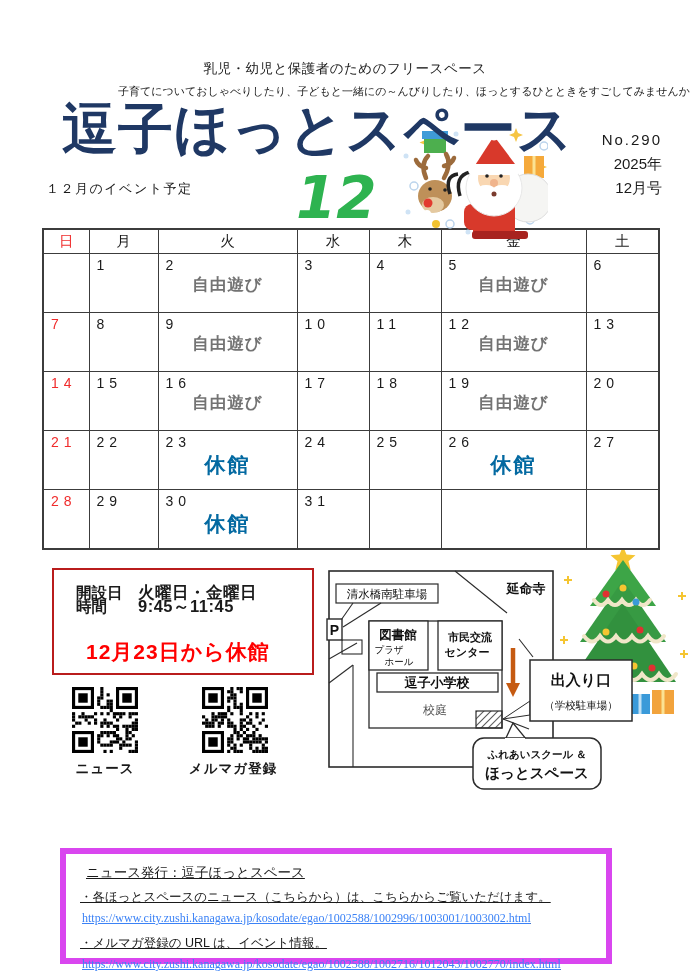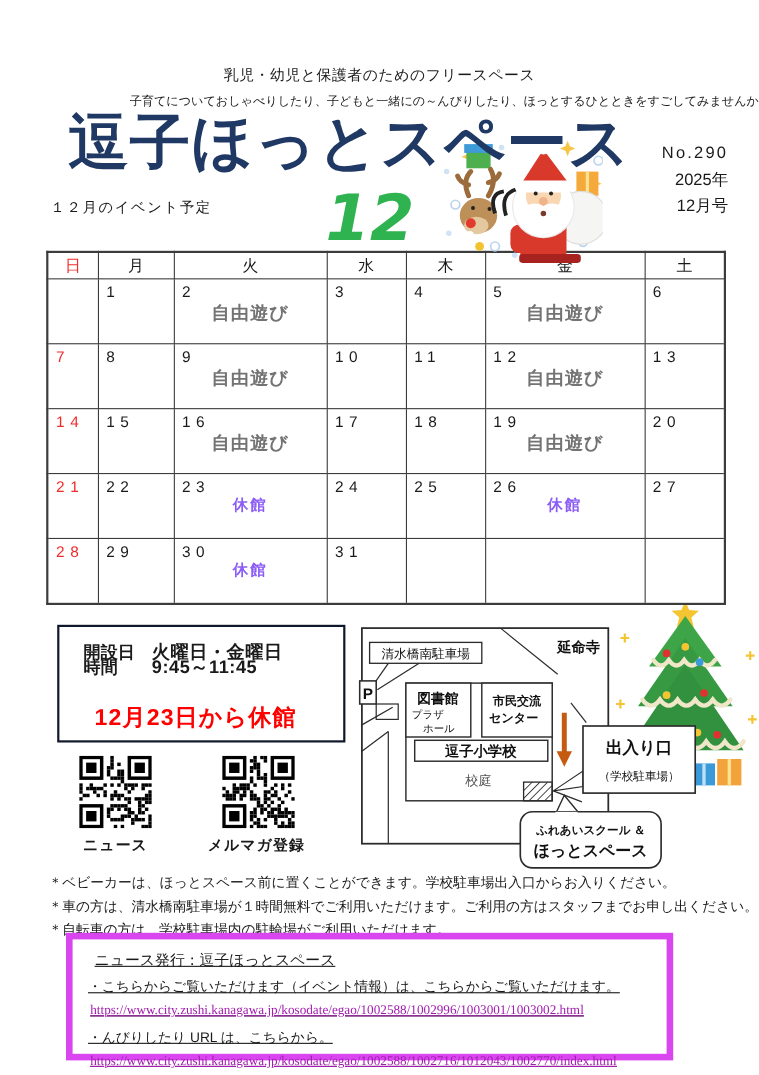--- a/index.html
+++ b/index.html
@@ -26,23 +26,23 @@
             background:#fff;z-index:2;}
   table.cal th,table.cal td{border:1px solid #3c3c3c;}
   table.cal{border:2px solid #3c3c3c;}
   table.cal th{height:23px;font-size:14.5px;font-weight:normal;text-align:center;padding:0;}
   table.cal td{height:58px;vertical-align:top;padding:0;}
   th.sun{color:#F02B2B;}
   .day{display:block;padding:3px 0 0 7px;font-size:14px;letter-spacing:5px;}
   td.sun .day{color:#F02B2B;}
   .event{display:block;text-align:center;margin-top:1px;font-weight:bold;}
   .event.open{font-size:16.5px;color:#737373;letter-spacing:1px;}
-  .event.closed{font-size:14px;color:#8b5cf6;letter-spacing:2px;}
-
-  .info-box{position:absolute;left:52px;top:568px;width:258px;height:103px;border:2px solid #0f172a;z-index:2;}
+  .event.closed{font-size:21px;color:#0369a1;letter-spacing:2px;}
+
+  .info-box{position:absolute;left:52px;top:568px;width:258px;height:103px;border:2px solid #b91c1c;z-index:2;}
   .info-line{position:absolute;left:22px;font-size:15.5px;font-weight:bold;white-space:pre;}
   .info-line.l1{top:12px;}
   .info-line.l2{top:26px;}
   .info-line .val{font-size:16.5px;letter-spacing:.5px;}
   .closed-notice{position:absolute;left:32px;top:68px;font-size:21px;font-weight:bold;color:#FF0000;letter-spacing:1px;}
 
   #map-illu{left:323px;top:553px;width:314px;height:242px;z-index:2;}
 
   .qr{position:absolute;top:687px;width:66px;height:66px;z-index:2;}
   #qr-news{left:72px;}
@@ -52,21 +52,21 @@
   #qr-mail-label{left:173px;}
 
   .notes{position:absolute;left:44px;top:792px;font-size:12.5px;line-height:21.5px;z-index:2;}
 
   .footer-box{position:absolute;left:60px;top:848px;width:552px;height:116px;border:6px solid #d946ef;
               padding:8px 12px;box-sizing:border-box;z-index:2;text-decoration:underline;}
   .footer-l1{display:flex;gap:34px;font-size:13.5px;margin:2px 0 7px 8px;}
   .footer-l1 .contact{font-weight:bold;letter-spacing:1px;}
   .footer-line{font-size:12.5px;margin:0 0 5px 2px;}
   .footer-link{display:block;font-family:"Liberation Serif","DejaVu Serif",serif;font-size:12px;
-               color:#a21caf;text-decoration:underline;margin:0 0 9px 4px;}
+               color:#3b82f6;text-decoration:underline;margin:0 0 9px 4px;}
 </style>
 </head>
 <body>
 
 <div class="page">
 
   <div class="tagline1">乳児・幼児と保護者のためのフリースペース</div>
   <div class="tagline2">子育てについておしゃべりしたり、子どもと一緒にの～んびりしたり、ほっとするひとときをすごしてみませんか</div>
 
   <svg id="santa-illu" class="illu" viewBox="0 0 150 114">
@@ -628,29 +628,24 @@
       <rect x="42" y="0" width="21" height="21" fill="#000"></rect>
       <rect x="45" y="3" width="15" height="15" fill="#fff"></rect>
       <rect x="48" y="6" width="9" height="9" fill="#000"></rect>
       <rect x="0" y="42" width="21" height="21" fill="#000"></rect>
       <rect x="3" y="45" width="15" height="15" fill="#fff"></rect>
       <rect x="6" y="48" width="9" height="9" fill="#000"></rect>
     </svg>
   <div class="qr-label" id="qr-news-label">ニュース</div>
   <div class="qr-label" id="qr-mail-label">メルマガ登録</div>
 
-  <div class="notes">
-    <div>＊ベビーカーは、ほっとスペース前に置くことができます。学校駐車場出入口からお入りください。</div>
-    <div>＊車の方は、清水橋南駐車場が１時間無料でご利用いただけます。ご利用の方はスタッフまでお申し出ください。</div>
-    <div>＊自転車の方は、学校駐車場内の駐輪場がご利用いただけます。</div>
-  </div>
 
   <div class="footer-box">
     <div class="footer-l1">
       <span>ニュース発行：逗子ほっとスペース</span>
     </div>
-    <div class="footer-line">・こちらからご覧いただけます（イベント情報）は、こちらからご覧いただけます。</div>
+    <div class="footer-line">・各ほっとスペースのニュース（こちらから）は、こちらからご覧いただけます。</div>
     <a class="footer-link" href="#">https://www.city.zushi.kanagawa.jp/kosodate/egao/1002588/1002996/1003001/1003002.html</a>
-    <div class="footer-line">・んびりしたり URL は、こちらから。</div>
+    <div class="footer-line">・メルマガ登録の URL は、イベント情報。</div>
     <a class="footer-link" href="#">https://www.city.zushi.kanagawa.jp/kosodate/egao/1002588/1002716/1012043/1002770/index.html</a>
   </div>
 
 </div>
 
 </body></html>

